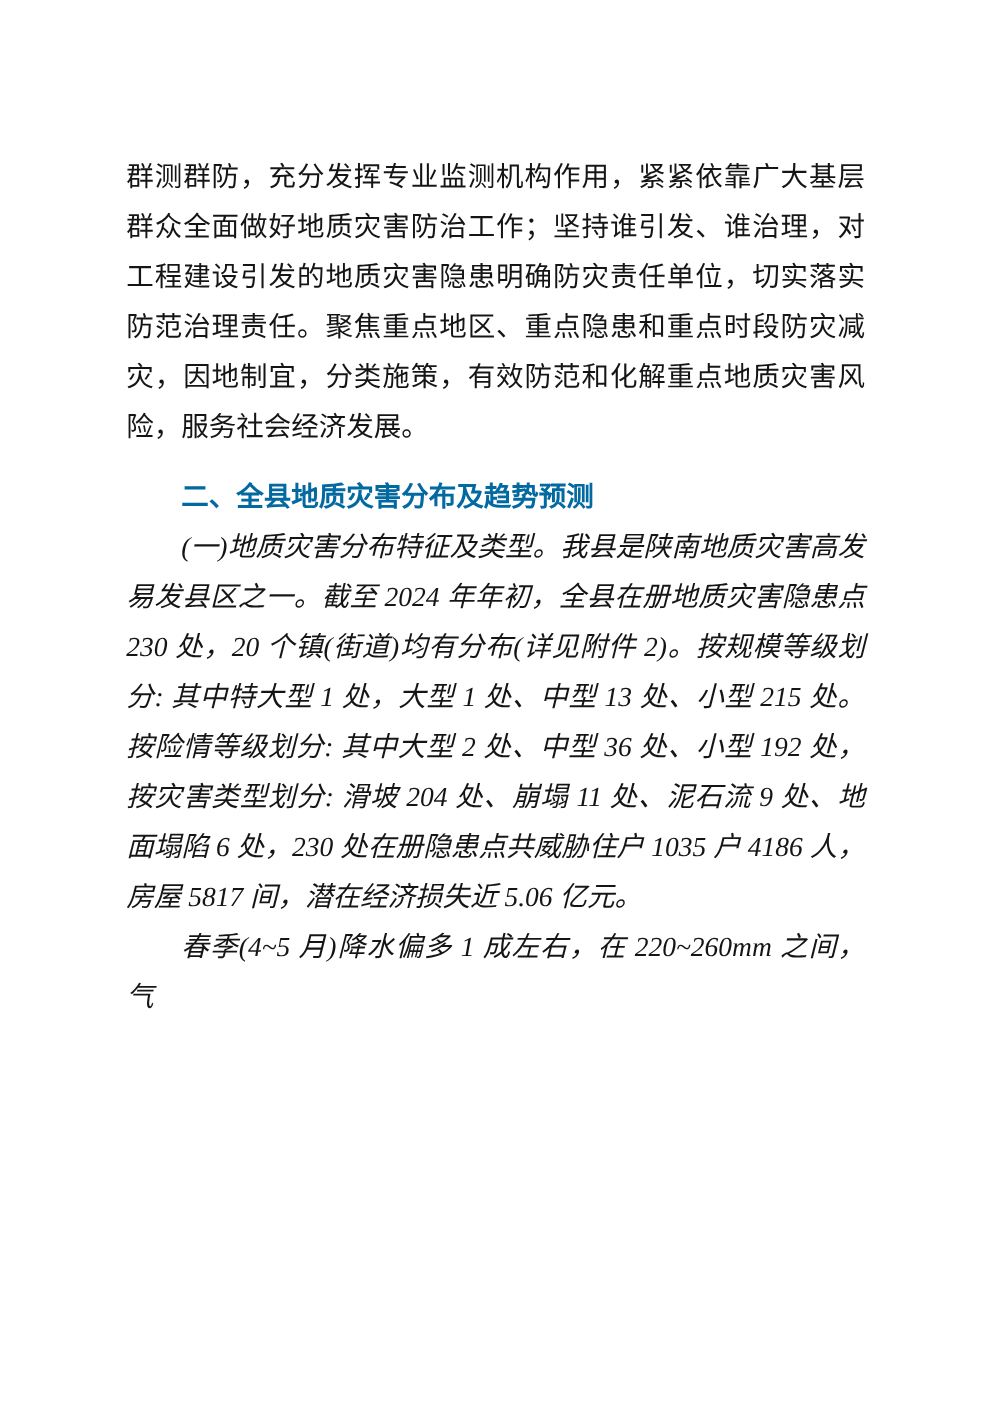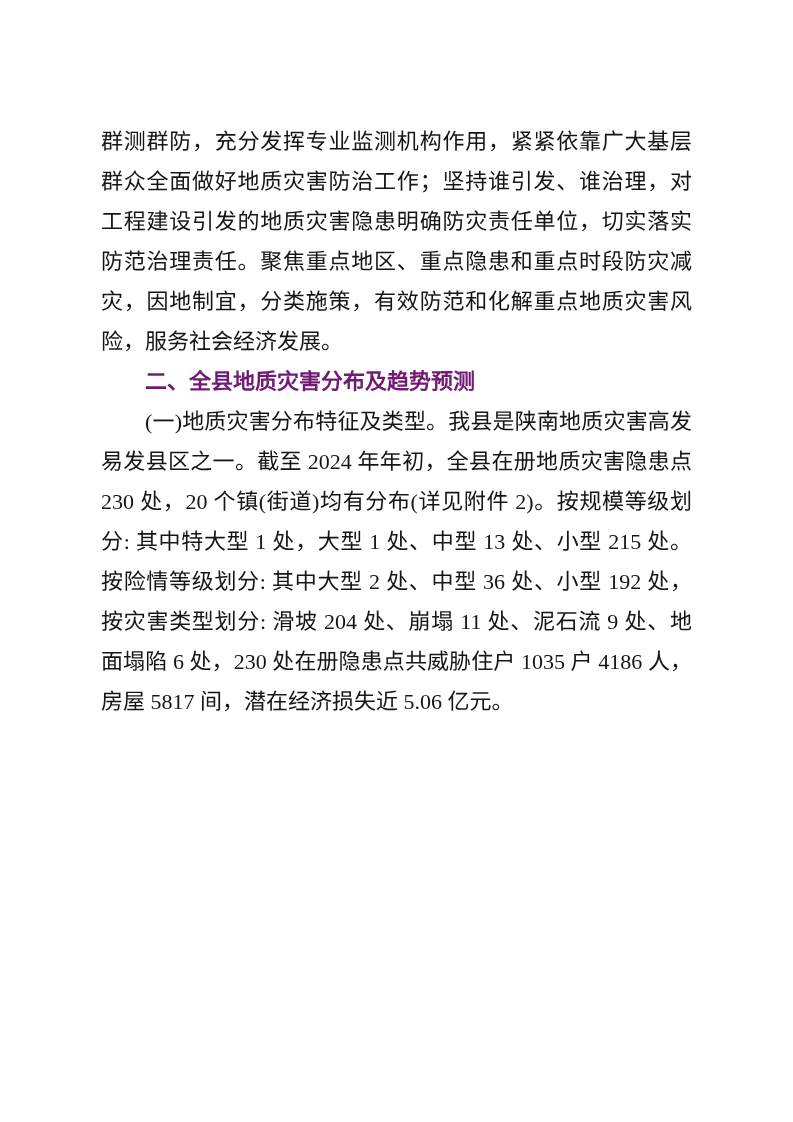--- a/index.html
+++ b/index.html
@@ -26,26 +26,28 @@
     text-align: justify;
     text-justify: inter-ideograph;
     word-break: break-all;
   }
   .content p {
     margin: 0;
     padding: 0;
   }
   p.body.indent {
     text-indent: 2em;
+    font-style: italic;
   }
   p.heading {
     text-indent: 2em;
     font-family: "Liberation Sans", "DejaVu Sans", sans-serif;
     font-weight: 700;
-    color: #701a75;
+    color: #0369a1;
+    margin-top: 16px;
   }
   .lead {
     
     font-family: "Liberation Serif", "DejaVu Serif", serif;
   }
   .footer {
     position: absolute;
     top: 1042px;
     right: 102px;
     font-size: 16px;
@@ -57,17 +59,18 @@
 </style>
 </head>
 <body>
 
 <div class="page">
   <main class="content" id="doc-body">
 
   <p class="body">群测群防，充分发挥专业监测机构作用，紧紧依靠广大基层群众全面做好地质灾害防治工作；坚持谁引发、谁治理，对工程建设引发的地质灾害隐患明确防灾责任单位，切实落实防范治理责任。聚焦重点地区、重点隐患和重点时段防灾减灾，因地制宜，分类施策，有效防范和化解重点地质灾害风险，服务社会经济发展。</p>
       <p class="heading indent">二、全县地质灾害分布及趋势预测</p>
       <p class="body indent"><span class="lead">(一)地质灾害分布特征及类型。</span>我县是陕南地质灾害高发易发县区之一。截至 2024 年年初，全县在册地质灾害隐患点 230 处，20 个镇(街道)均有分布(详见附件 2)。按规模等级划分: 其中特大型 1 处，大型 1 处、中型 13 处、小型 215 处。按险情等级划分: 其中大型 2 处、中型 36 处、小型 192 处，按灾害类型划分: 滑坡 204 处、崩塌 11 处、泥石流 9 处、地面塌陷 6 处，230 处在册隐患点共威胁住户 1035 户 4186 人，房屋 5817 间，潜在经济损失近 5.06 亿元。</p>
+      <p class="body indent">春季(4~5 月)降水偏多 1 成左右，在 220~260mm 之间，气</p>
     </main>
   <footer class="footer">
     <span>– 3 –</span>
   </footer>
 </div>
 
 </body></html>

